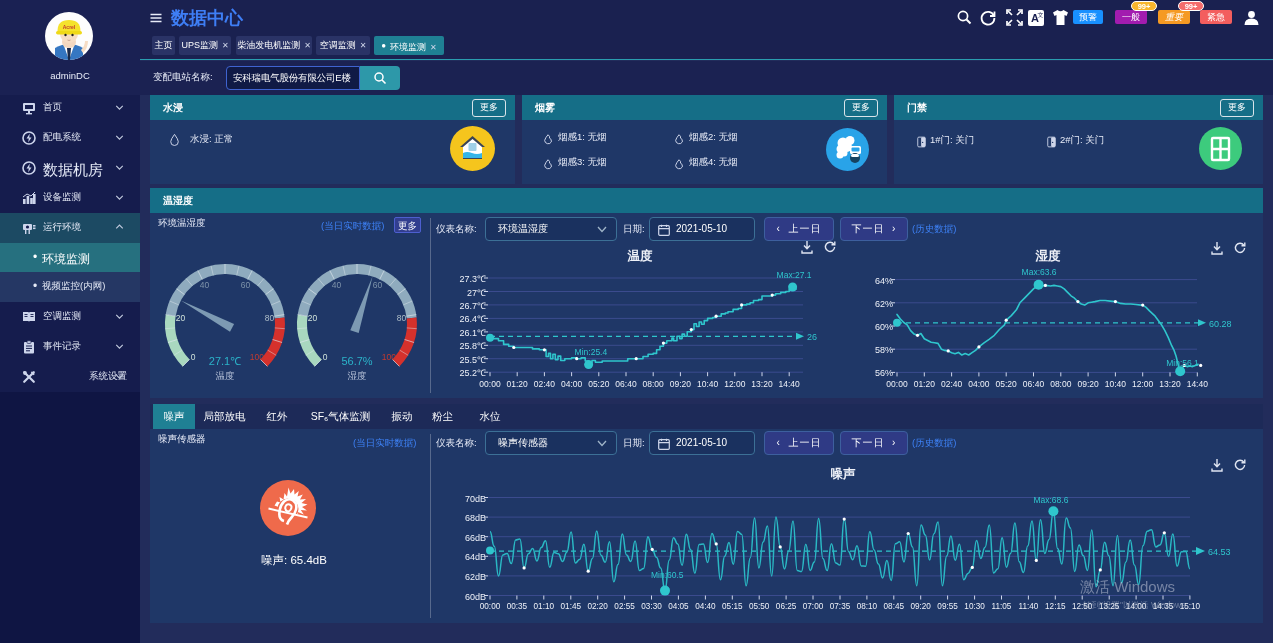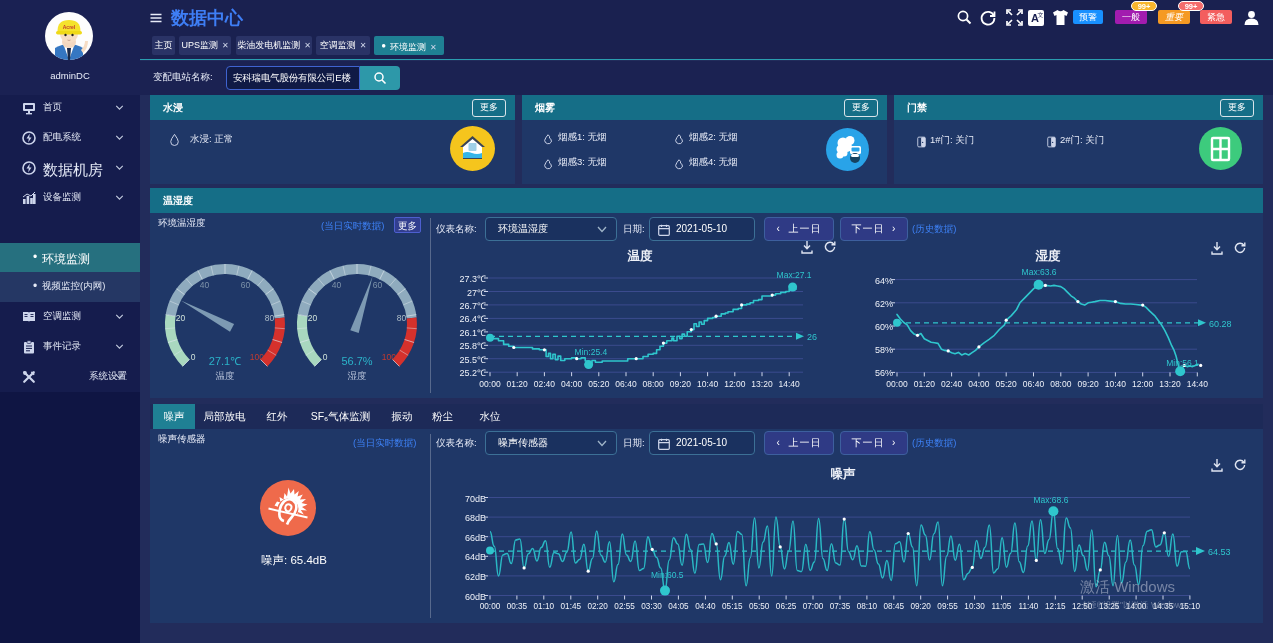--- a/index.html
+++ b/index.html
@@ -74,20 +74,34 @@
       <span class="abs" style="left:22px;top:8px;"><svg width="14" height="14" viewBox="0 0 14 14">
           <rect x="1" y="8" width="2.6" height="5" fill="#cdd5ec"></rect>
           <rect x="4.6" y="5" width="2.6" height="8" fill="#cdd5ec"></rect>
           <rect x="8.2" y="7" width="2.6" height="6" fill="#cdd5ec"></rect>
           <rect x="11" y="3" width="2.6" height="10" fill="#cdd5ec"></rect>
           <path d="M1 6 L5 3 L9 5 L13 1" stroke="#cdd5ec" stroke-width="1" fill="none"></path>
         </svg></span>
       <span class="abs" style="left:43px;top:8px;font-size:9.5px;color:#e4e9f6;">设备监测</span>
       <svg class="abs" style="left:113px;top:8px;" width="13" height="13" viewBox="0 0 16 13">
         <path d="M4 4.5 L8 8.5 L12 4.5" stroke="#c2cade" stroke-width="1.4" fill="none"></path>
+      </svg>
+    </div>
+<div class="abs" style="left:0;top:213px;width:140px;height:30px;background:#1c4a63;">
+      <span class="abs" style="left:22px;top:8px;"><svg width="14" height="14" viewBox="0 0 14 14">
+          <rect x="1" y="3" width="9" height="6" rx="1" fill="#cdd5ec"></rect>
+          <circle cx="5.5" cy="6" r="1.6" fill="#151c4d"></circle>
+          <rect x="11" y="4" width="2.5" height="1.6" fill="#cdd5ec"></rect>
+          <rect x="11" y="6.5" width="2.5" height="1.6" fill="#cdd5ec"></rect>
+          <rect x="3" y="9" width="1.4" height="4" fill="#cdd5ec"></rect>
+          <rect x="6.5" y="9" width="1.4" height="4" fill="#cdd5ec"></rect>
+        </svg></span>
+      <span class="abs" style="left:43px;top:8px;font-size:9.5px;color:#e4e9f6;">运行环境</span>
+      <svg class="abs" style="left:113px;top:8px;" width="13" height="13" viewBox="0 0 16 13">
+        <path d="M4 7.5 L8 3.5 L12 7.5" stroke="#c2cade" stroke-width="1.4" fill="none"></path>
       </svg>
     </div>
 <div class="abs" style="left:0;top:243px;width:140px;height:29px;background:#26707f;">
       <span class="abs" style="left:33px;top:7px;color:#fff;font-size:12px;">•</span>
       <span class="abs" style="left:42px;top:8px;font-size:12px;color:#fff;">环境监测</span>
     </div>
 <div class="abs" style="left:0;top:272px;width:140px;height:30px;background:#253764;">
       <span class="abs" style="left:33px;top:7px;color:#e4e9f6;font-size:12px;">•</span>
       <span class="abs" style="left:42px;top:8px;font-size:9.5px;color:#e4e9f6;">视频监控(内网)</span>
     </div>

